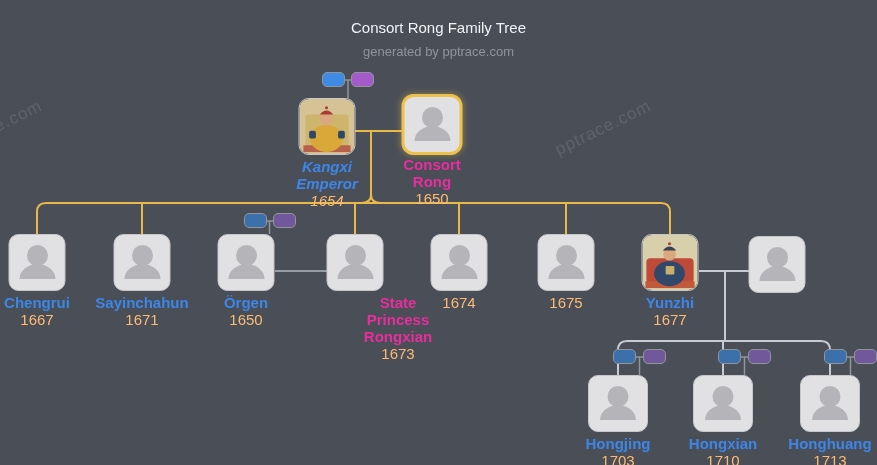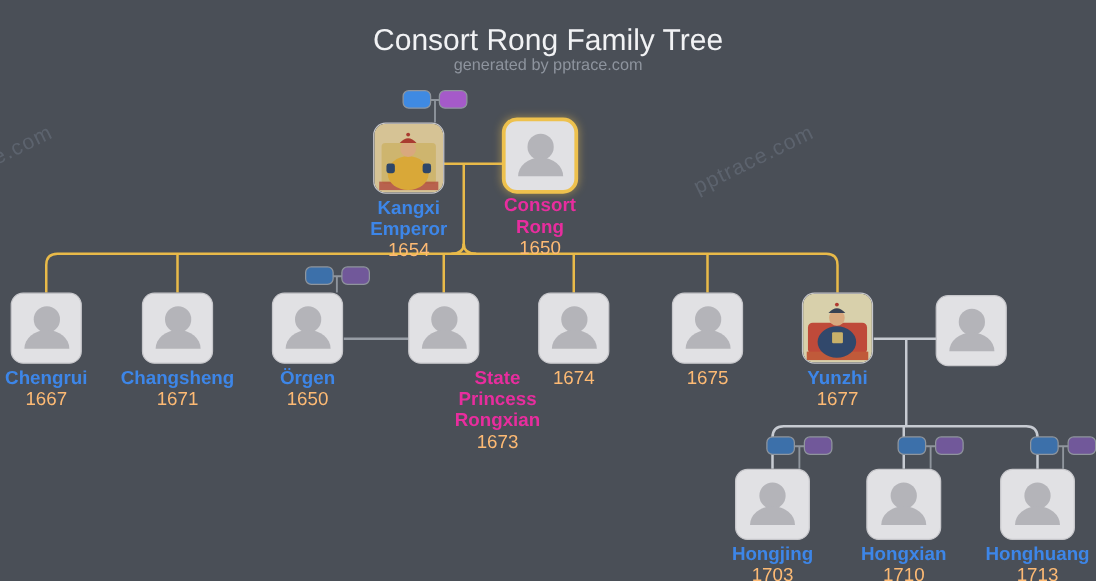--- a/index.html
+++ b/index.html
@@ -4,21 +4,21 @@
 <style>
   html,body{margin:0;padding:0;}
   body{width:877px;height:465px;overflow:hidden;background:#4a4f57;
        font-family:"Liberation Sans", sans-serif;position:relative;}
   .stage{position:absolute;inset:0;width:877px;height:465px;overflow:hidden;}
 
   .watermark{position:absolute;color:#5f6671;opacity:.9;font-size:17px;letter-spacing:1px;
              transform:rotate(-26deg);z-index:0;white-space:nowrap;}
 
   .title{position:absolute;top:19px;left:0;width:877px;text-align:center;color:#f1f2f4;
-         font-size:24px;z-index:4;}
+         font-size:15px;z-index:4;}
   .subtitle{position:absolute;top:44px;left:0;width:877px;text-align:center;color:#8e949e;
             font-size:13px;z-index:4;}
 
   svg.lines{position:absolute;left:0;top:0;z-index:1;}
 
   .node{position:absolute;z-index:2;}
   .pbox{position:absolute;left:0;top:0;transform:translateX(-50%);
         width:57px;height:57px;background:#e1e1e4;border:1px solid #c7c7cb;
         border-radius:10px;box-sizing:border-box;}
   .pbox.gold{border:3px solid #eec14d;border-radius:12px;width:61px;height:61px;
@@ -105,21 +105,21 @@
       <rect x="0" y="0" width="57" height="57" rx="9" fill="#d6c395"></rect>
       <rect x="6" y="16" width="45" height="34" rx="3" fill="#c9a94e" opacity="0.55"></rect>
       <rect x="4" y="48" width="49" height="7" fill="#b04a3c" opacity="0.8"></rect>
       <ellipse cx="28" cy="41" rx="17" ry="14" fill="#d9a838"></ellipse>
       <rect x="10" y="33" width="7" height="8" rx="2" fill="#2e4668"></rect>
       <rect x="40" y="33" width="7" height="8" rx="2" fill="#2e4668"></rect>
       <circle cx="28" cy="21" r="6.5" fill="#d9a87e"></circle>
       <path d="M21,16 Q28,8 35,16 Z" fill="#a93b30"></path>
       <circle cx="28" cy="9" r="1.6" fill="#a93b30"></circle>
     </svg>
-    <div class="label" style="width:80px;">
+    <div class="label" style="width:80px;font-style:italic;">
       <div class="pname male">Kangxi Emperor</div>
       <div class="pyear">1654</div>
     </div>
   </div>
 
   <div class="node" style="left:432px;top:96px;">
     <div class="pbox gold">
       <div class="ph-head"></div>
       <div class="ph-body"></div>
     </div>
@@ -139,21 +139,21 @@
       <div class="pyear">1667</div>
     </div>
   </div>
 
   <div class="node" style="left:142px;top:234px;">
     <div class="pbox">
       <div class="ph-head"></div>
       <div class="ph-body"></div>
     </div>
     <div class="label" style="width:112px;">
-      <div class="pname male">Changsheng</div>
+      <div class="pname male">Sayinchahun</div>
       <div class="pyear">1671</div>
     </div>
   </div>
 
   <div class="node" style="left:246px;top:234px;">
     <div class="pbox">
       <div class="ph-head"></div>
       <div class="ph-body"></div>
     </div>
     <div class="label" style="width:80px;">

